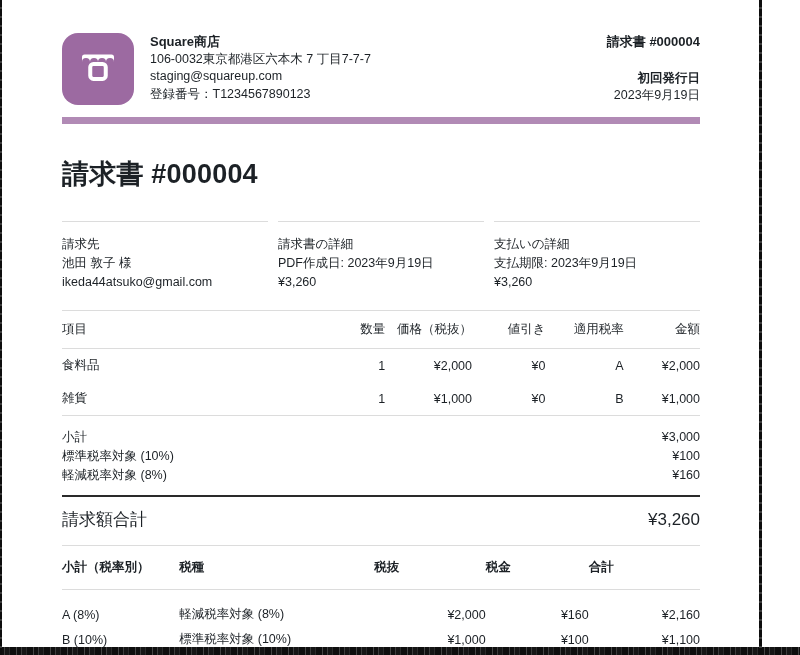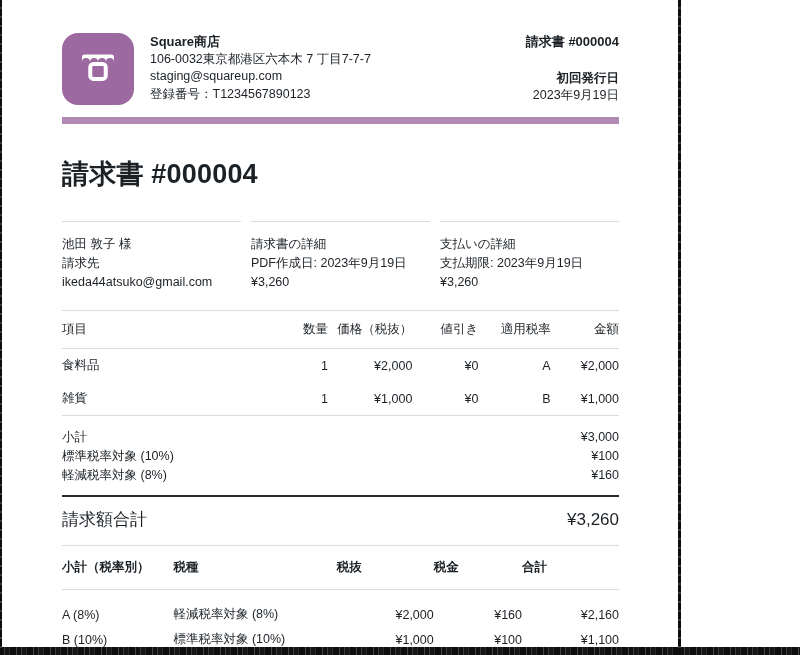--- a/index.html
+++ b/index.html
@@ -4,21 +4,21 @@
 <style>
   html, body { margin: 0; padding: 0; }
   body {
     width: 800px; height: 655px;
     background: #ffffff;
     font-family: "Liberation Sans", "DejaVu Sans", sans-serif;
     color: #1c2126;
     position: relative;
     overflow: hidden;
   }
-  .page { position: relative; width: 681px; height: 655px; background: #fff; }
+  .page { position: relative; width: 762px; height: 655px; background: #fff; }
 
   
   .edge-left {
     position: absolute; left: 0; top: 0; width: 2px; height: 655px;
     background: repeating-linear-gradient(180deg, #0d0d0d 0 7px, #3a3a3a 7px 9px);
     z-index: 5;
   }
   .edge-right {
     position: absolute; right: 0; top: 0; width: 3px; height: 655px;
     background: repeating-linear-gradient(180deg, #0d0d0d 0 7px, #3a3a3a 7px 9px);
@@ -121,22 +121,22 @@
         <div>2023年9月19日</div>
       </div>
     </div>
 
     <div class="purple-bar"></div>
 
     <div class="doc-title">請求書 #000004</div>
 
     <div class="info-cols">
       <div class="info-col">
+        <div>請求先</div>
         <div>池田 敦子 様</div>
-        <div>請求先</div>
         <div>ikeda44atsuko@gmail.com</div>
       </div>
       <div class="info-col">
         <div>請求書の詳細</div>
         <div>PDF作成日: 2023年9月19日</div>
         <div>¥3,260</div>
       </div>
       <div class="info-col">
         <div>支払いの詳細</div>
         <div>支払期限: 2023年9月19日</div>

